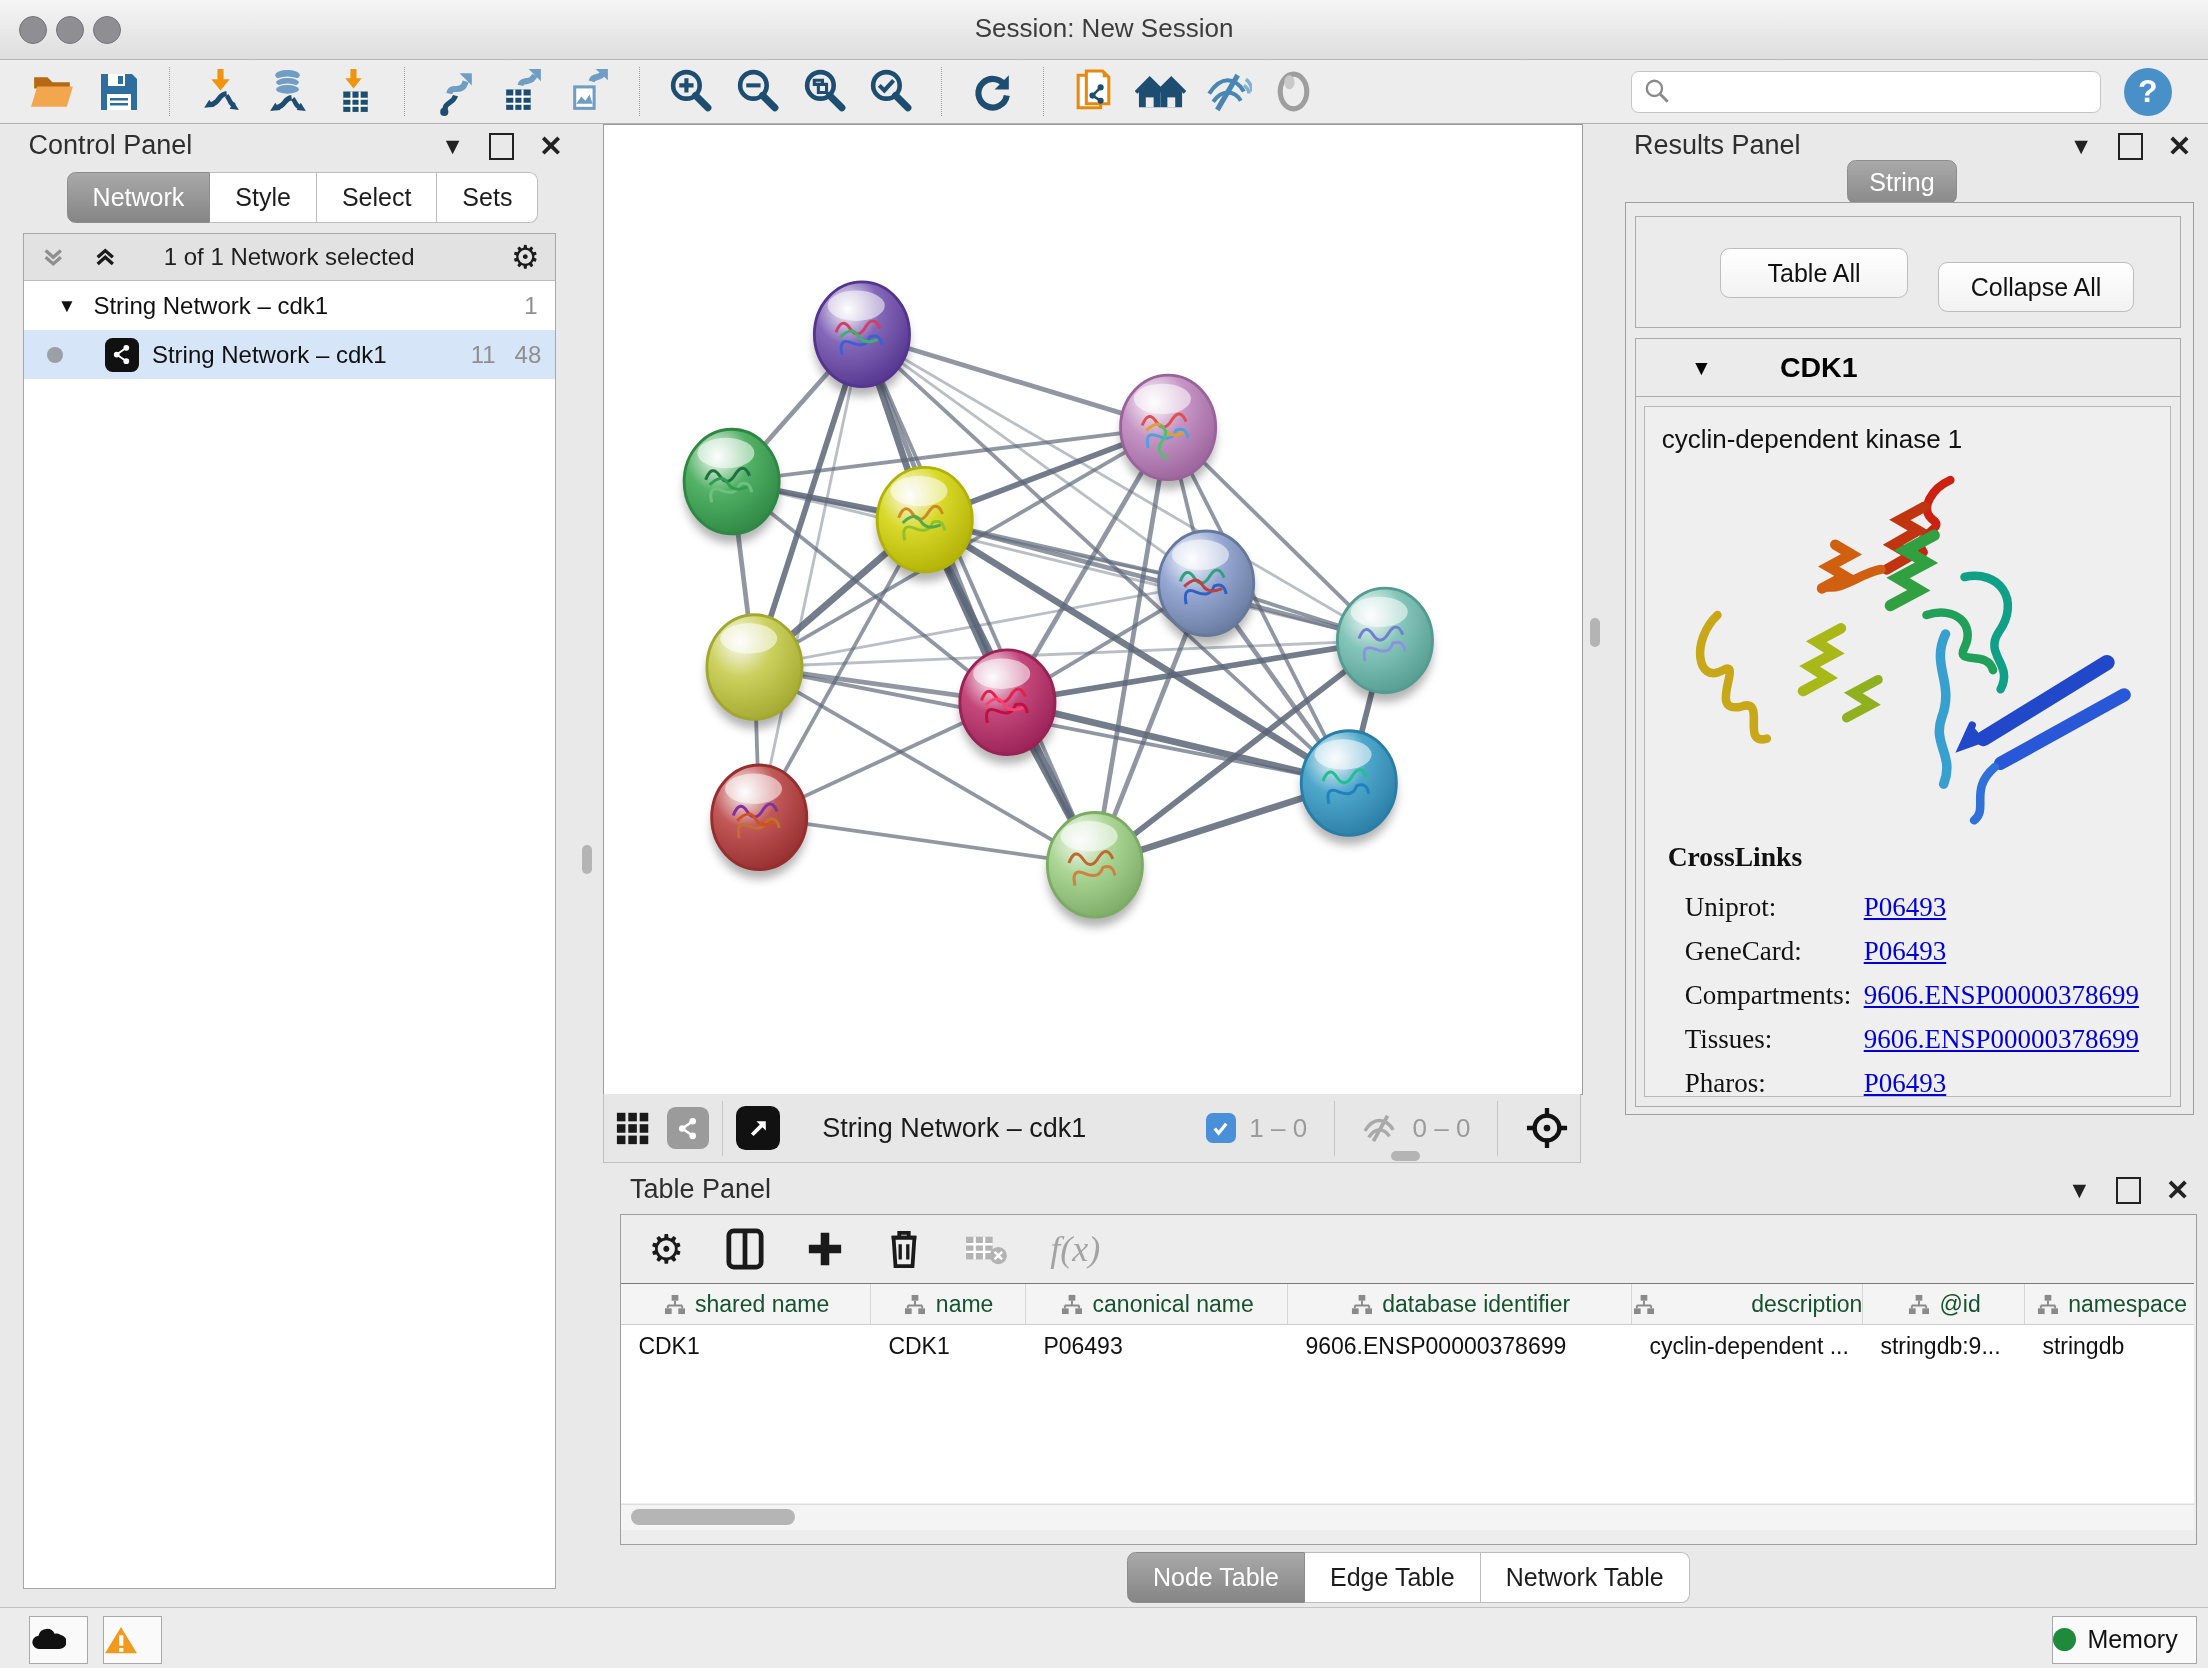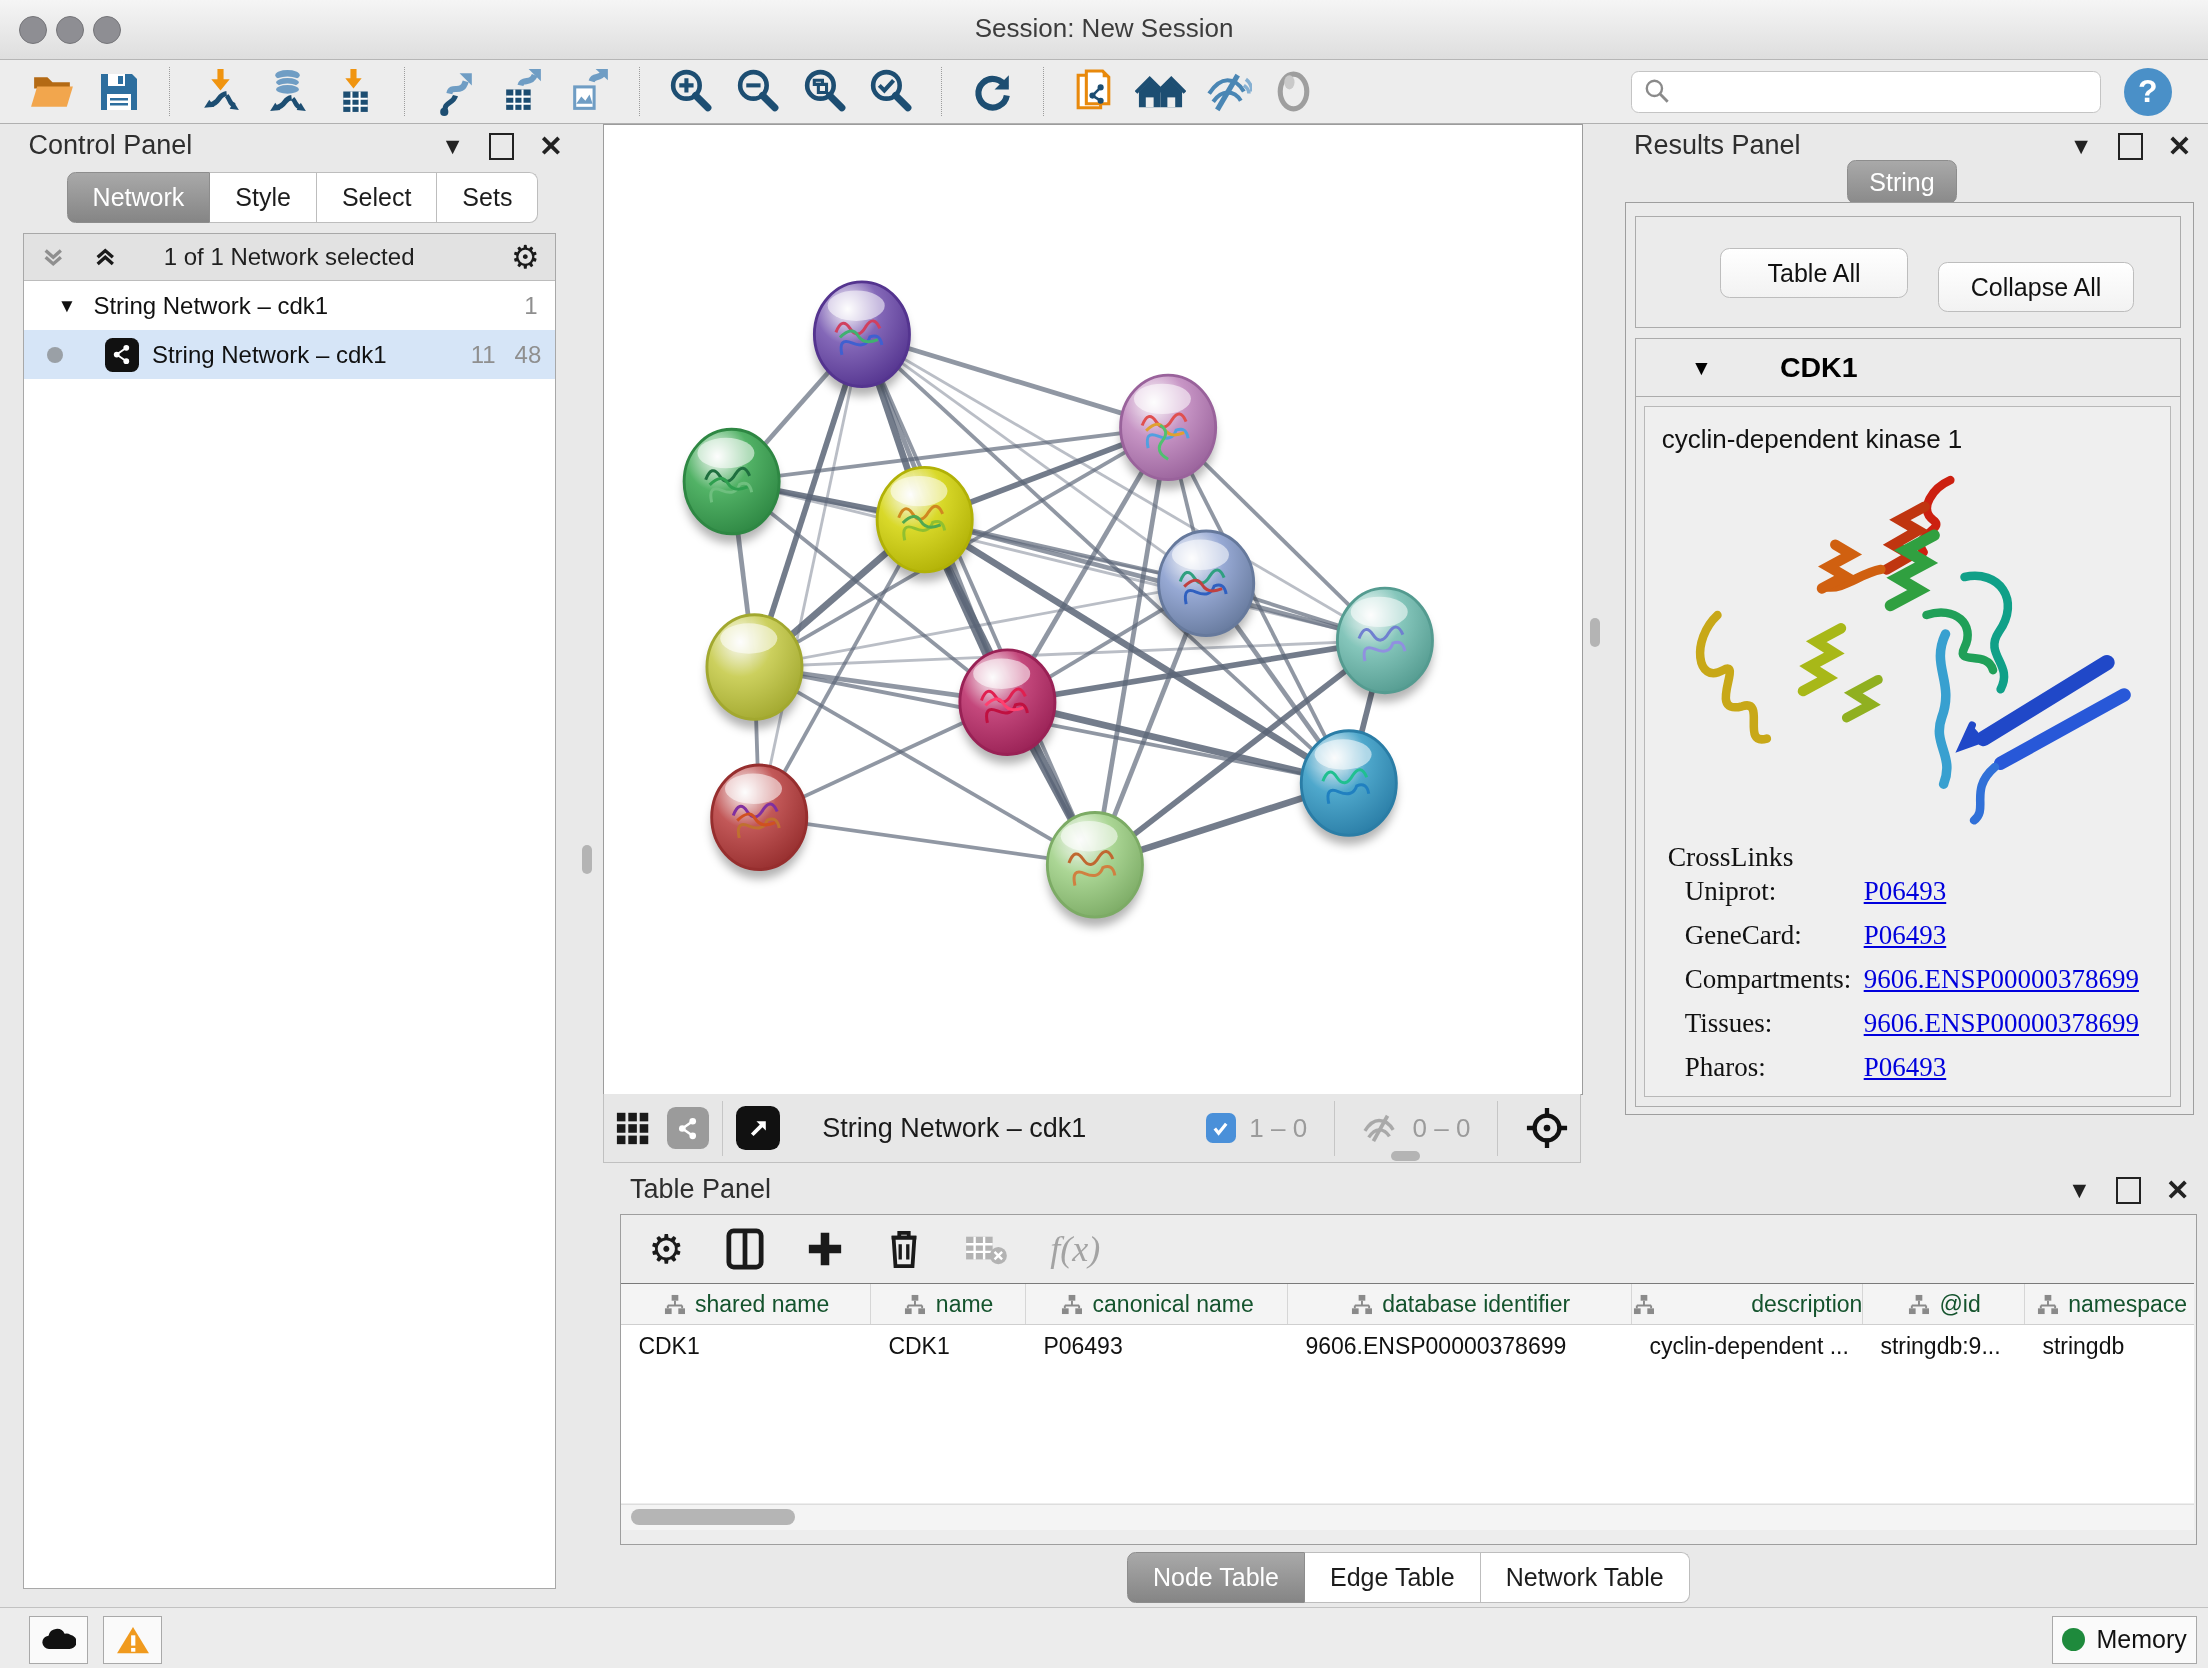--- a/index.html
+++ b/index.html
@@ -56,21 +56,21 @@
   #tp-table{position:absolute;left:0px;top:68px;width:1573px;height:219px;background:#fff;border-top:1.9px solid #7a7a7a;overflow:hidden;}
   #tp-header{display:flex;height:40px;background:#f4f4f4;border-bottom:1px solid #cfcfcf;}
   .th{display:flex;align-items:center;justify-content:center;gap:9.5px;font-size:23px;color:#14532d;border-right:1px solid #d6d6d6;box-sizing:border-box;overflow:hidden;white-space:nowrap;flex:0 0 auto;}
   #tp-row{display:flex;height:42px;background:#fff;}
   .td{font-size:23px;color:#111;display:flex;align-items:center;padding-left:17px;box-sizing:border-box;overflow:hidden;white-space:nowrap;flex:0 0 auto;}
   #tp-hscroll{position:absolute;left:0;top:289px;width:1573px;height:25px;background:#f4f4f4;border-top:1px solid #ddd;}
   #tp-thumb{position:absolute;left:9.5px;top:3.8px;width:164px;height:16px;border-radius:8.6px;background:#b5b5b5;}
   #tp-tabs{position:absolute;left:518px;top:384px;display:flex;}
   
   #statusbar{left:0;top:1607px;width:2208px;height:61px;background:#ececec;border-top:1px solid #c2c2c2;}
-  .sbtn{position:absolute;top:7.6px;height:46px;background:#fafafa;border:1.9px solid #a9a9a9;display:flex;align-items:center;justify-content:center;}
+  .sbtn{position:absolute;top:7.6px;height:46px;background:#fafafa;border:1.9px solid #a9a9a9;display:flex;align-items:center;}
   .grip{position:absolute;background:#b4b4b4;border-radius:7.6px;}
   svg{display:block;}
   .nodelabel{font-size:29px;fill:#000;}
 </style>
 </head>
 <body>
 
 <div id="window">
 
   <div class="abs" id="titlebar">
@@ -576,21 +576,21 @@
               <path d="M242 150 l30 -16 l-22 -13 l30 -16 l-22 -13 l30 -16" stroke="#30a040" stroke-width="12"></path>
               <path d="M280 160 c30 -10 52 10 40 34 c-10 20 24 2 30 24" stroke="#20a058" stroke-width="9"></path>
               <path d="M320 120 c36 -8 60 24 36 58 c-16 24 16 34 2 60" stroke="#10a088" stroke-width="9"></path>
               <path d="M300 180 c-16 34 10 50 -4 88 c-10 28 14 40 2 70" stroke="#38a0d0" stroke-width="10"></path>
               <path d="M470 210 L340 290" stroke="#2048c8" stroke-width="16"></path>
               <path d="M488 244 L358 316" stroke="#2858d8" stroke-width="14"></path>
               <path d="M340 290 l-22 8 l10 -22" stroke="#2048c8" stroke-width="8" fill="#2048c8"></path>
               <path d="M352 320 c-28 24 -6 44 -22 56" stroke="#3070d8" stroke-width="9"></path>
             </g>
           </svg>
-          <div class="xl-serif" style="margin:15px 0 3px 23px;font-size:27.6px;font-weight:normal;color:#111;">CrossLinks</div>
+          <div class="xl-serif" style="margin:15px 0 19px 23px;font-size:27.6px;font-weight:bold;color:#111;">CrossLinks</div>
           <div id="xl-rows">
               <div class="xl-row xl-serif">
                 <span class="lbl">Uniprot:</span>
                 <span class="val">P06493</span>
               </div>
               <div class="xl-row xl-serif">
                 <span class="lbl">GeneCard:</span>
                 <span class="val">P06493</span>
               </div>
               <div class="xl-row xl-serif">

